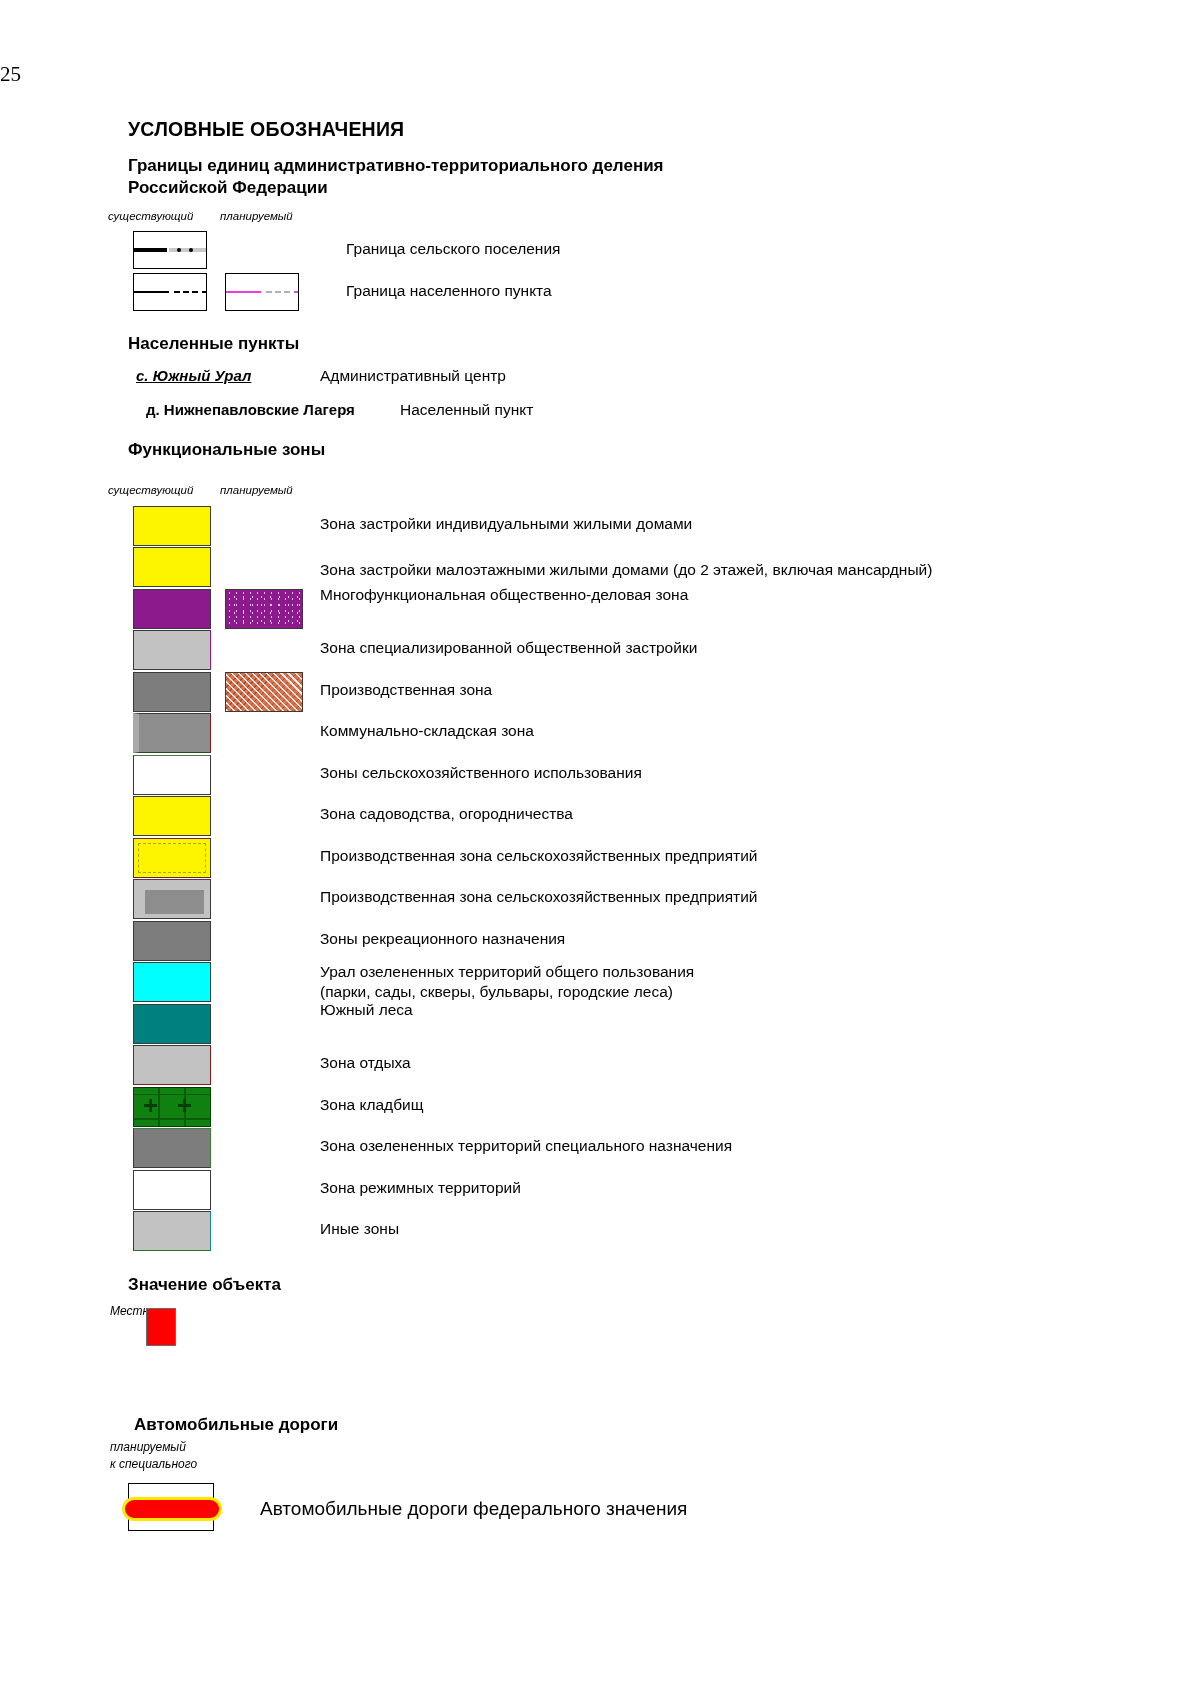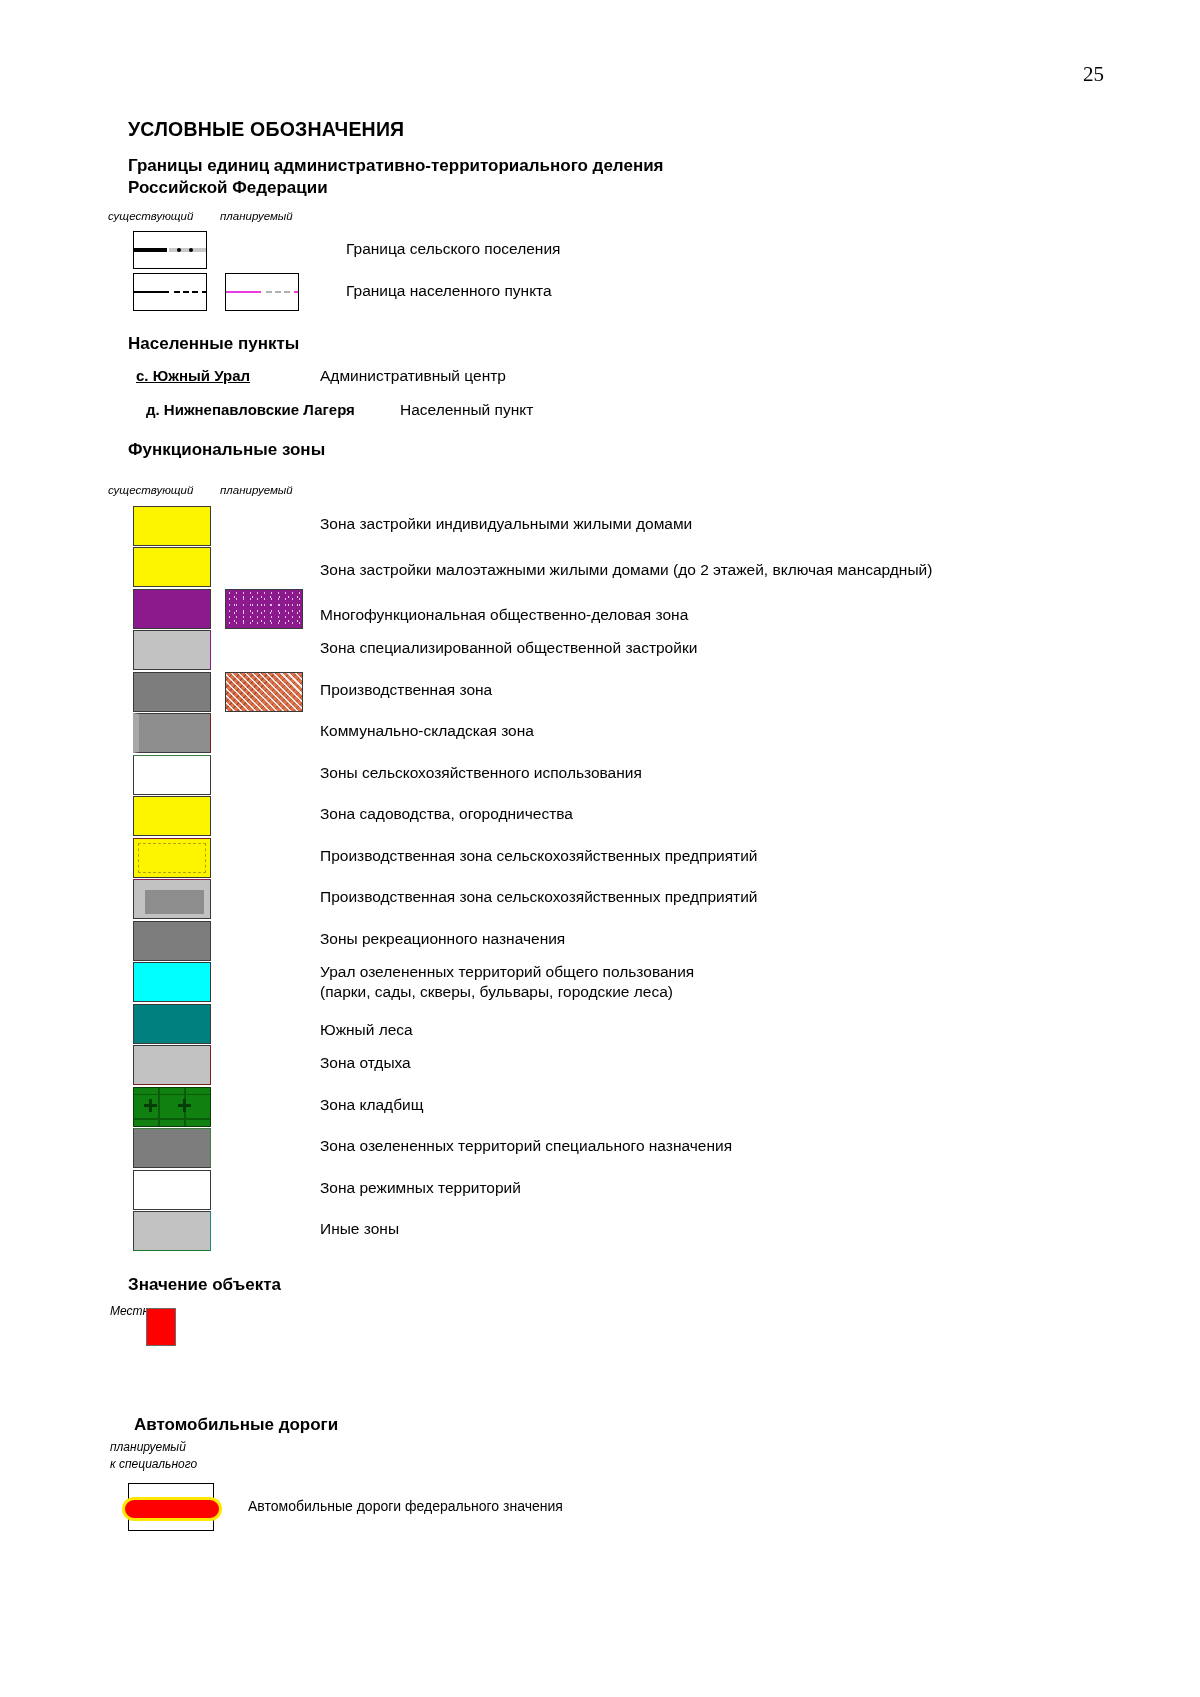--- a/index.html
+++ b/index.html
@@ -12,21 +12,21 @@
     color: #000000;
     position: relative;
     overflow: hidden;
   }
 
   .page-number {
     position: absolute;
     top: 62px;
     left: 0;
     width: 1104px;
-    text-align: right;
+    text-align: left;
     font-family: "Liberation Serif", serif;
     font-size: 21px;
     color: #000;
   }
 
   .content {
     position: absolute;
     left: 128px;
     top: 118px;
     width: 1050px;
@@ -139,21 +139,21 @@
     white-space: nowrap;
   }
 
   
   .settlement-row { position: relative; height: 34px; }
   .settlement-name {
     position: absolute;
     font-size: 15px;
     font-weight: bold;
   }
-  .settlement-name.underlined { text-decoration: underline; }
+  .settlement-name.underlined { text-decoration: underline; font-style: italic; }
   .settlement-desc {
     position: absolute;
     font-size: 15.5px;
   }
 
   
   .zones { position: relative; margin-top: 4px; }
   .zone-row {
     position: relative;
     height: 41.5px;
@@ -172,21 +172,21 @@
   }
   .zone-label {
     position: absolute;
     left: 192px;
     top: 9px;
     font-size: 15.5px;
     white-space: nowrap;
     line-height: 1.28;
   }
   .zone-label.two-line { top: 1px; }
-  .zone-label.shift-up { top: -3px; margin-top: 20px; }
+  .zone-label.shift-up { top: -3px; }
   .zone-label.shift-dn { top: 14px; }
 
   
   .tex-dots {
     background-color: #8c1a8c;
     background-image:
       radial-gradient(#e8b6e8 0.9px, transparent 1px),
       radial-gradient(#d8d8f0 0.9px, transparent 1px);
     background-size: 7px 6px, 9px 8px;
     background-position: 0 0, 4px 3px;
@@ -283,23 +283,23 @@
     left: -6px;
     top: 16px;
     width: 100px;
     height: 24px;
     background: #fe0000;
     border: 3px solid #ffe800;
     border-radius: 14px;
   }
   .road-label {
     position: absolute;
-    left: 120px;
+    left: 132px;
     top: 17px;
-    font-size: 14px;
+    font-size: 19px;
     white-space: nowrap;
   }
 </style>
 </head>
 <body>
 
 <div class="page-number">25</div>
 
 <div class="content">
 

